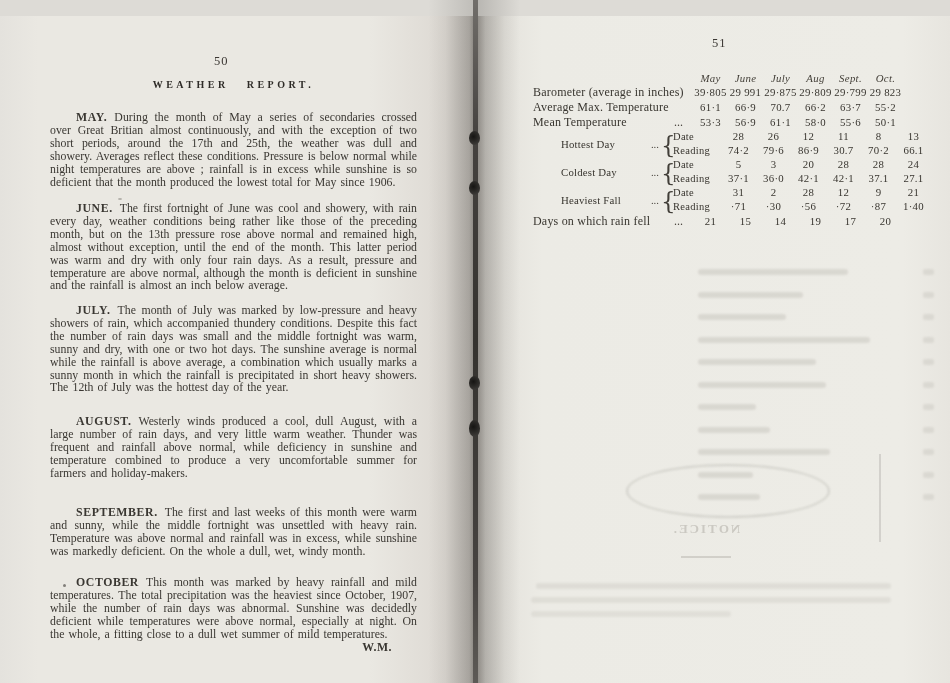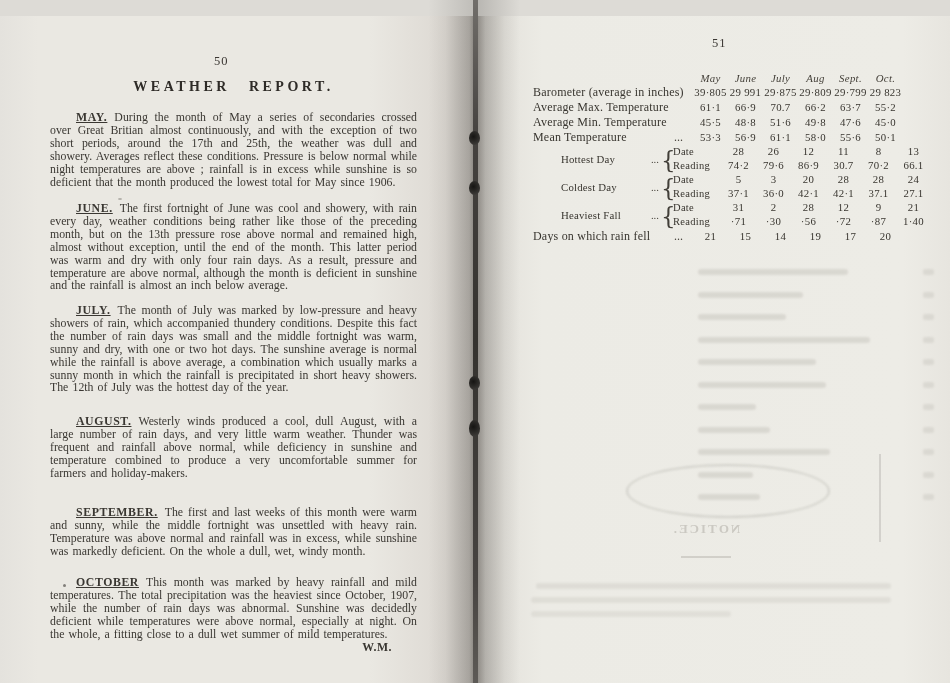--- a/index.html
+++ b/index.html
@@ -28,29 +28,29 @@
     background:linear-gradient(90deg,rgba(40,38,35,0) 0%,rgba(40,38,35,.16) 100%);}
   .shade-r{position:absolute;left:478px;top:0;width:42px;height:683px;
     background:linear-gradient(90deg,rgba(40,38,35,.20) 0%,rgba(40,38,35,0) 100%);}
 
   
   .pageno{position:absolute;font-size:12.5px;letter-spacing:1px;color:#3c3834;}
   .pageno-left{left:214px;top:38px;}
   .pageno-right{left:236px;top:20px;}
   .title{
     position:absolute;left:50px;top:63px;width:367px;margin:0;
-    text-align:center;font-size:14px;font-weight:bold;
+    text-align:center;font-size:10px;font-weight:bold;
     letter-spacing:3.5px;word-spacing:12px;color:#2e2b27;
   }
   .para{
     position:absolute;left:50px;width:367px;margin:0;
     font-size:11.8px;line-height:12.9px;text-align:justify;
     text-indent:26px;color:#3a3732;word-spacing:1.2px;
   }
-  .lead{font-weight:bold;letter-spacing:.6px;margin-right:7px;text-decoration:underline;}
+  .lead{font-weight:bold;letter-spacing:.6px;margin-right:7px;}
   .sig{float:right;margin-right:25px;font-weight:bold;letter-spacing:.5px;}
 
   
   .wtable{position:absolute;left:57px;top:56px;width:370px;color:#38352f;}
   .trow{display:grid;grid-template-columns:160px repeat(6,35px);align-items:baseline;}
   .trow.months{height:13px;}
   .trow.plain{height:15px;}
   .trow.group{grid-template-columns:100px 10px 50px repeat(6,35px);
     grid-template-rows:14px 14px;height:28px;margin-left:28px;}
   .lbl-cell{display:flex;justify-content:space-between;white-space:nowrap;
@@ -129,32 +129,20 @@
           <div class="lbl-cell">
             <div class="lbl-text">Average Max. Temperature</div>
             <div class="dots"></div>
           </div>
           <div class="vcell">61·1</div>
           <div class="vcell">66·9</div>
           <div class="vcell">70.7</div>
           <div class="vcell">66·2</div>
           <div class="vcell">63·7</div>
           <div class="vcell">55·2</div>
-        </div>
-        <div class="trow plain">
-          <div class="lbl-cell">
-            <div class="lbl-text">Average Min. Temperature</div>
-            <div class="dots"></div>
-          </div>
-          <div class="vcell">45·5</div>
-          <div class="vcell">48·8</div>
-          <div class="vcell">51·6</div>
-          <div class="vcell">49·8</div>
-          <div class="vcell">47·6</div>
-          <div class="vcell">45·0</div>
         </div>
         <div class="trow plain">
           <div class="lbl-cell">
             <div class="lbl-text">Mean Temperature</div>
             <div class="dots">...</div>
           </div>
           <div class="vcell">53·3</div>
           <div class="vcell">56·9</div>
           <div class="vcell">61·1</div>
           <div class="vcell">58·0</div>

